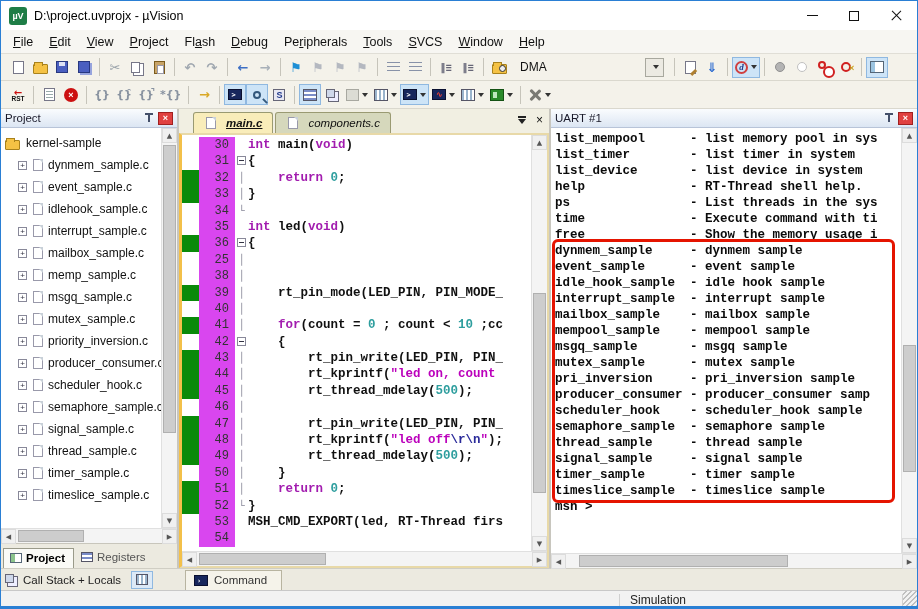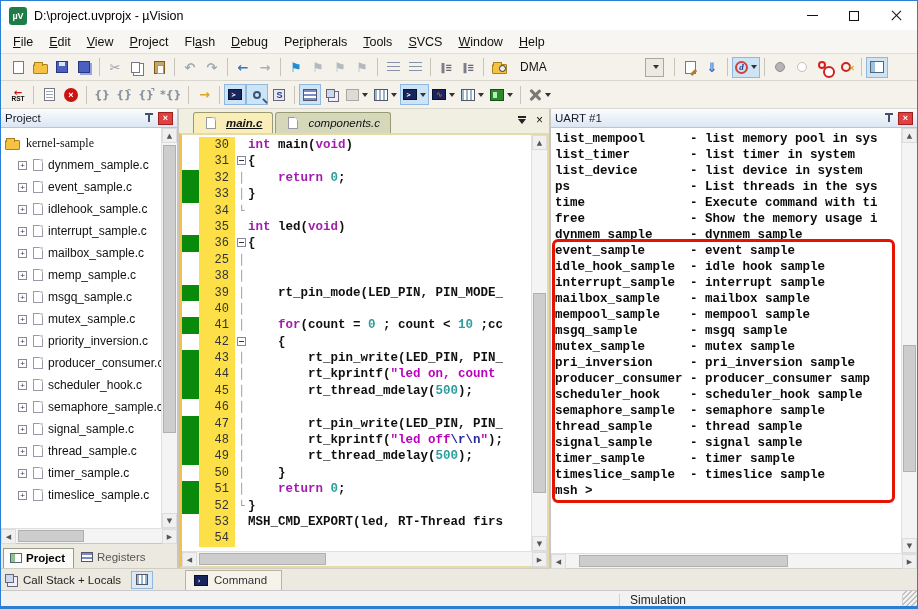--- a/index.html
+++ b/index.html
@@ -93,21 +93,21 @@
   .panel-header .sp { flex:1; }
   .pin { width:8px; height:10px; position:relative; margin-right:5px; }
   .pin::before { content:""; position:absolute; top:0; left:0; width:8px; height:2px; background:#44506a; }
   .pin::after { content:""; position:absolute; top:2px; left:3px; width:2px; height:7px; background:#44506a; }
   .pclose { width:15px; height:13px; background:#e04040; border:1px solid #a02020; color:#fff;
             font:bold 9px "Liberation Sans",sans-serif; display:flex; align-items:center; justify-content:center; }
   
   .project-panel { width:178px; background:#fff; border-right:2px solid #c8c6be; display:flex; flex-direction:column; }
   .tree-wrap { flex:1; display:flex; overflow:hidden; }
   .tree-items { flex:1; padding:4px 0 0 4px; overflow:hidden; }
-  .tree-root { display:flex; align-items:center; height:22px;font-family:Liberation Serif, serif; }
+  .tree-root { display:flex; align-items:center; height:22px; }
   .tree-root .lbl { margin-left:6px; font-size:12px; }
   .tree-row { display:flex; align-items:center; height:22px; padding-left:13px; }
   .expander { width:9px; height:9px; border:1px solid #889; background:#fff; color:#334; font:8px/7px "Liberation Sans",sans-serif;
               text-align:center; flex:none; }
   .fic { width:10px; height:12px; background:#fff; border:1px solid #99a; margin:0 5px 0 6px; flex:none; position:relative; }
   .fic::after { content:""; position:absolute; right:-1px; top:-1px; border:2.5px solid #c8d0d8; border-left-color:transparent; border-bottom-color:transparent; }
   .tree-row .lbl { font-size:12px; white-space:nowrap; overflow:hidden; }
   .vscroll { width:16px; background:#f4f4f4; border-left:1px solid #e0e0e0; position:relative; flex:none; }
   .hscroll { height:15px; background:#f4f4f4; border-top:1px solid #e0e0e0; position:relative; display:flex; flex:none; }
   .sarrow { width:15px; height:15px; display:flex; align-items:center; justify-content:center;
@@ -134,21 +134,21 @@
   .wlist { display:flex; flex-direction:column; align-items:center; }
   .wlist .bar { width:8px; height:1.5px; background:#222; margin-bottom:1.5px; }
   .wlist .tri { width:0; height:0; border-left:4px solid transparent; border-right:4px solid transparent; border-top:5px solid #222; }
   .exx { font-size:12px; color:#111; line-height:1; }
   .editor-frame { flex:1; border:2px solid #e8d9a8; border-left:3px solid #f3c04a; display:flex; flex-direction:column; background:#fff; min-height:0; }
   .code-zone { flex:1; display:flex; overflow:hidden; }
   .code-rows { flex:1; overflow:hidden; padding-top:2px; }
   .crow { display:flex; height:16.4px; align-items:stretch; }
   .cell-cov { width:17px; flex:none; }
   .cell-cov.on { background:#0a8a0a; }
-  .cell-num { width:36px; flex:none; background:#fde047; color:#333; font:12px/16.4px "Liberation Mono",monospace; text-align:right; padding-right:6px; }
+  .cell-num { width:36px; flex:none; background:#d946ef; color:#333; font:12px/16.4px "Liberation Mono",monospace; text-align:right; padding-right:6px; }
   .cell-fold { width:13px; flex:none; color:#889; font:10px/15px "DejaVu Sans Mono",monospace; text-align:center; }
   .foldbox { width:9px; height:9px; border:1px solid #889; margin:3px auto 0; position:relative; background:#fff; }
   .foldbox::after { content:""; position:absolute; left:1px; top:3px; width:5px; height:1px; background:#334; }
   .cell-code { flex:1; font:600 12.5px/16.4px "Liberation Mono",monospace; white-space:pre; overflow:hidden; }
   .sk { color:#a21caf; } .sp { color:#101010; } .sn { color:#2e9e9e; } .ss { color:#bb00bb; } .se { color:#2a2a9a; }
   
   .uart-panel { width:368px; background:#fff; border-left:2px solid #c8c6be; display:flex; flex-direction:column; }
   .uart-zone { flex:1; display:flex; overflow:hidden; }
   .uart-text { flex:1; position:relative; padding:3px 0 0 4px; overflow:hidden; }
   .uline { font:bold 12.5px/16px "Liberation Mono",monospace; white-space:pre; color:#0a0a0a; }
@@ -700,20 +700,21 @@
       <span class="sp"></span>
       <span class="pin"></span>
       <span class="pclose">×</span>
     </div>
     <div class="uart-zone">
       <div class="uart-text" id="uart-text">
 
       <div class="uline">list_mempool      - list memory pool in sys</div>
           <div class="uline">list_timer        - list timer in system</div>
           <div class="uline">list_device       - list device in system</div>
+          <div class="uline">help              - RT-Thread shell help.</div>
           <div class="uline">ps                - List threads in the sys</div>
           <div class="uline">time              - Execute command with ti</div>
           <div class="uline">free              - Show the memory usage i</div>
           <div class="uline">dynmem_sample     - dynmem sample</div>
           <div class="uline">event_sample      - event sample</div>
           <div class="uline">idle_hook_sample  - idle hook sample</div>
           <div class="uline">interrupt_sample  - interrupt sample</div>
           <div class="uline">mailbox_sample    - mailbox sample</div>
           <div class="uline">mempool_sample    - mempool sample</div>
           <div class="uline">msgq_sample       - msgq sample</div>

